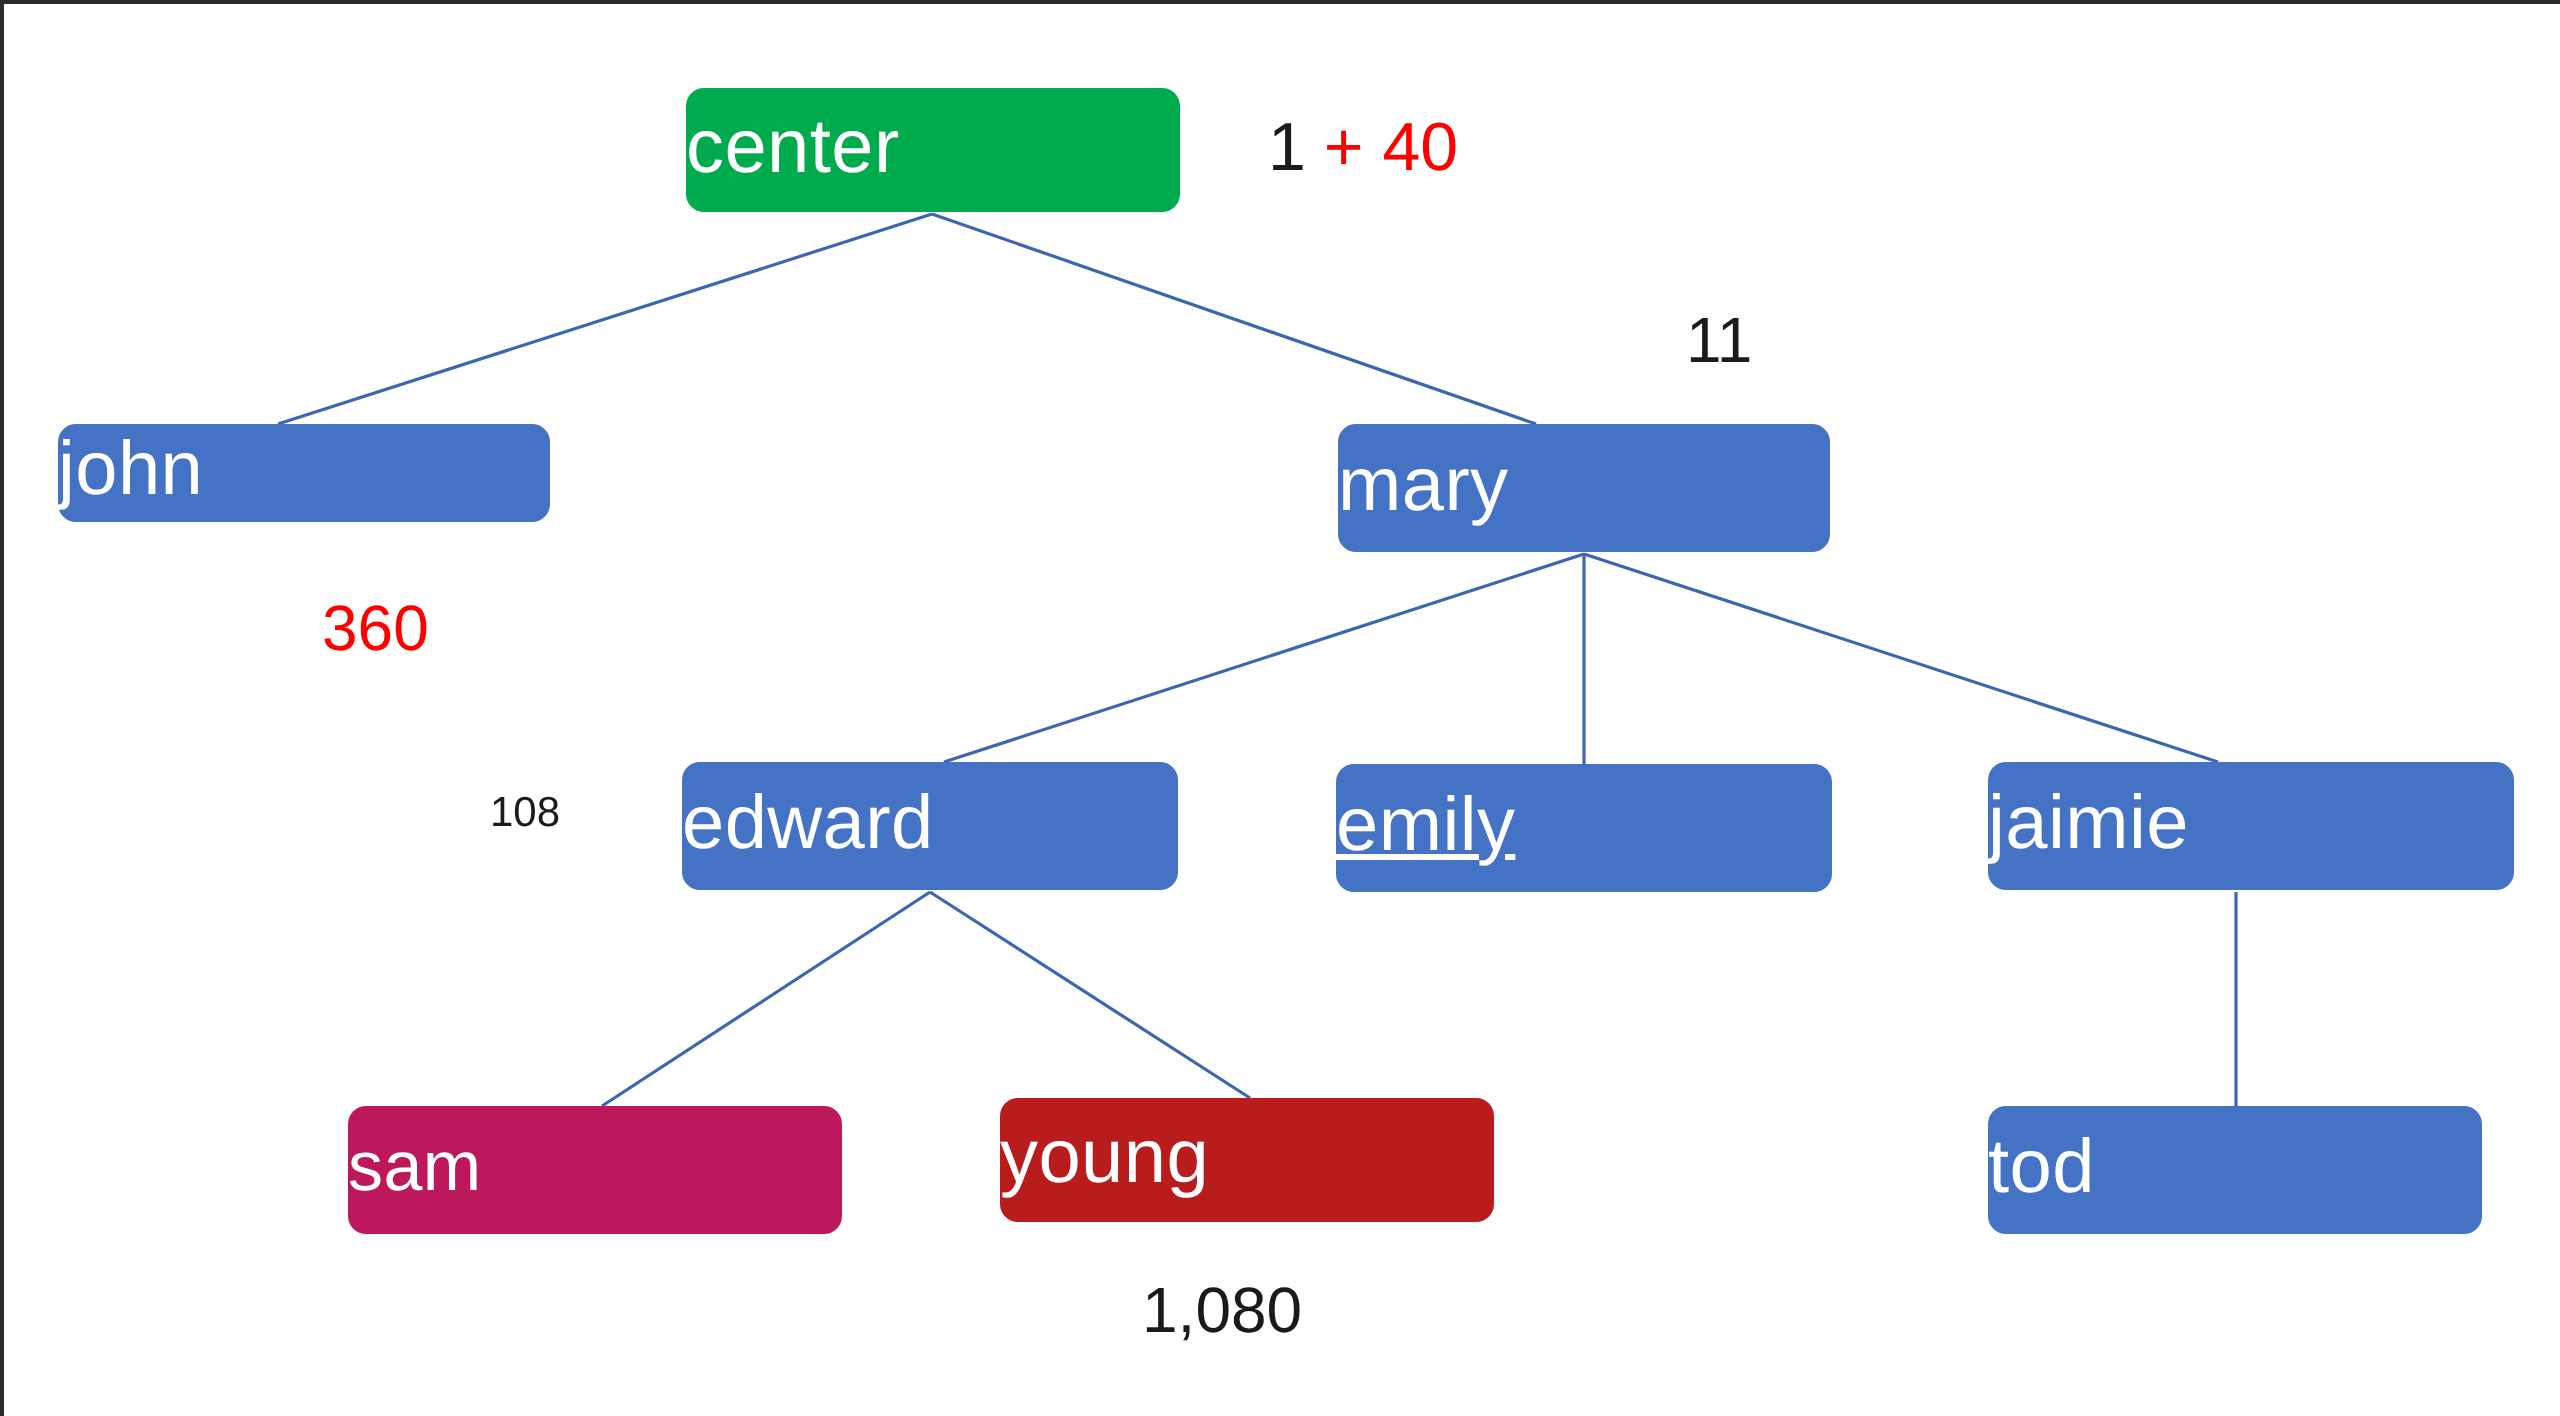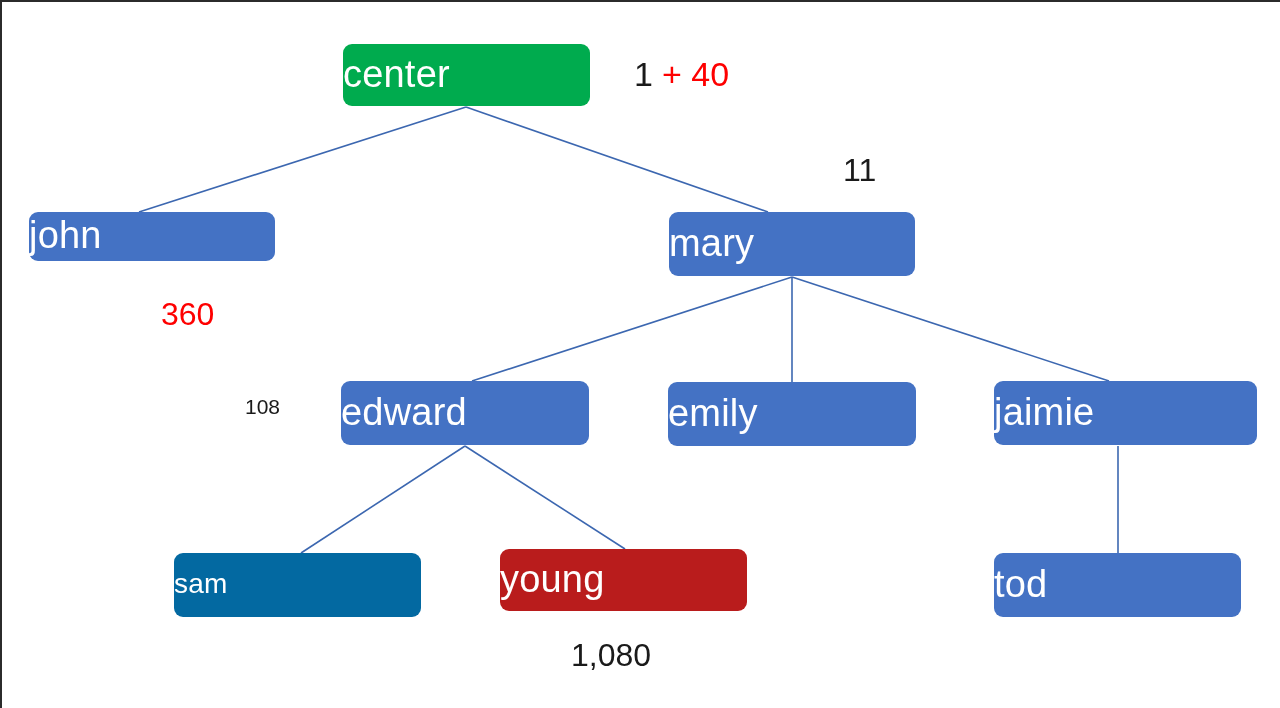--- a/index.html
+++ b/index.html
@@ -74,27 +74,27 @@
       </div>
       <div class="node" style="left: 27px; top: 210px; width: 246px; height: 49px; background: rgb(68, 114, 196); font-size: 38px;">
         <span class="node-label">john</span>
       </div>
       <div class="node" style="left: 667px; top: 210px; width: 246px; height: 64px; background: rgb(68, 114, 196); font-size: 38px;">
         <span class="node-label">mary</span>
       </div>
       <div class="node" style="left: 339px; top: 379px; width: 248px; height: 64px; background: rgb(68, 114, 196); font-size: 38px;">
         <span class="node-label">edward</span>
       </div>
-      <div class="node" style="left: 666px; top: 380px; width: 248px; height: 64px; background: rgb(68, 114, 196); font-size: 38px;">
+      <div class="node" style="left: 666px; top: 380px; width: 248px; height: 64px; background: rgb(68, 114, 196); font-size: 38px; text-decoration: underline;">
         <span class="node-label">emily</span>
       </div>
       <div class="node" style="left: 992px; top: 379px; width: 263px; height: 64px; background: rgb(68, 114, 196); font-size: 38px;">
         <span class="node-label">jaimie</span>
       </div>
-      <div class="node" style="left: 172px; top: 551px; width: 247px; height: 64px; background: #0369a1; font-size: 28px;">
+      <div class="node" style="left: 172px; top: 551px; width: 247px; height: 64px; background: #be185d; font-size: 35px;">
         <span class="node-label">sam</span>
       </div>
       <div class="node" style="left: 498px; top: 547px; width: 247px; height: 62px; background: #b91c1c; font-size: 38px;">
         <span class="node-label">young</span>
       </div>
       <div class="node" style="left: 992px; top: 551px; width: 247px; height: 64px; background: rgb(68, 114, 196); font-size: 38px;">
         <span class="node-label">tod</span>
       </div>
     </div>
   <div id="annotation-layer">

